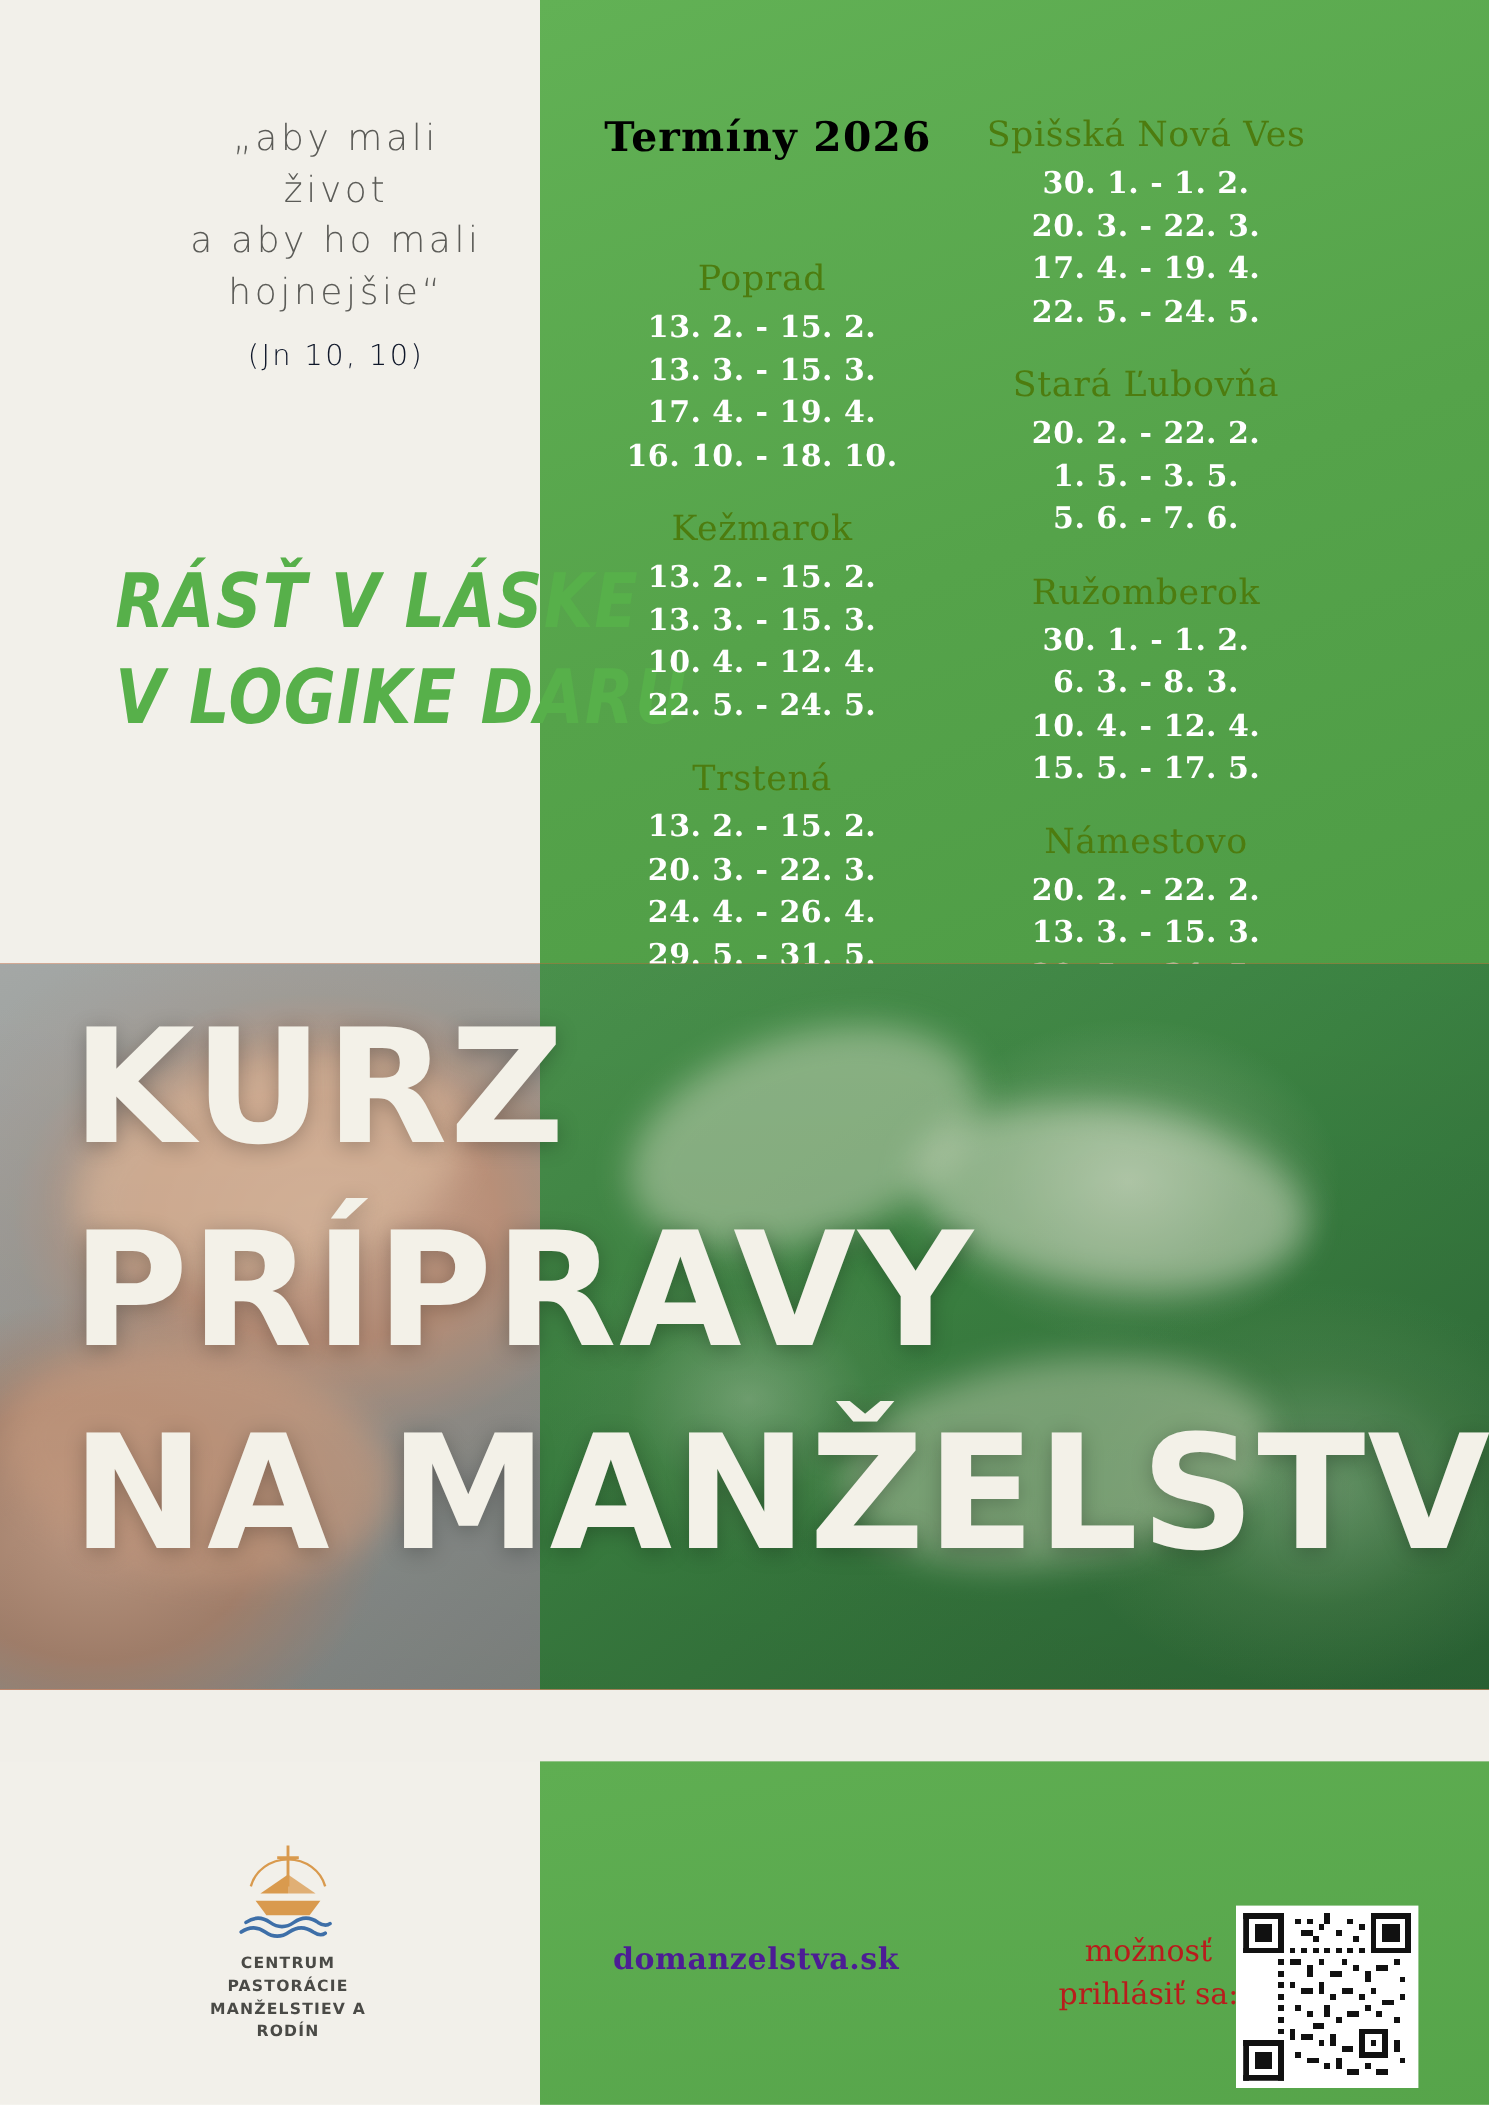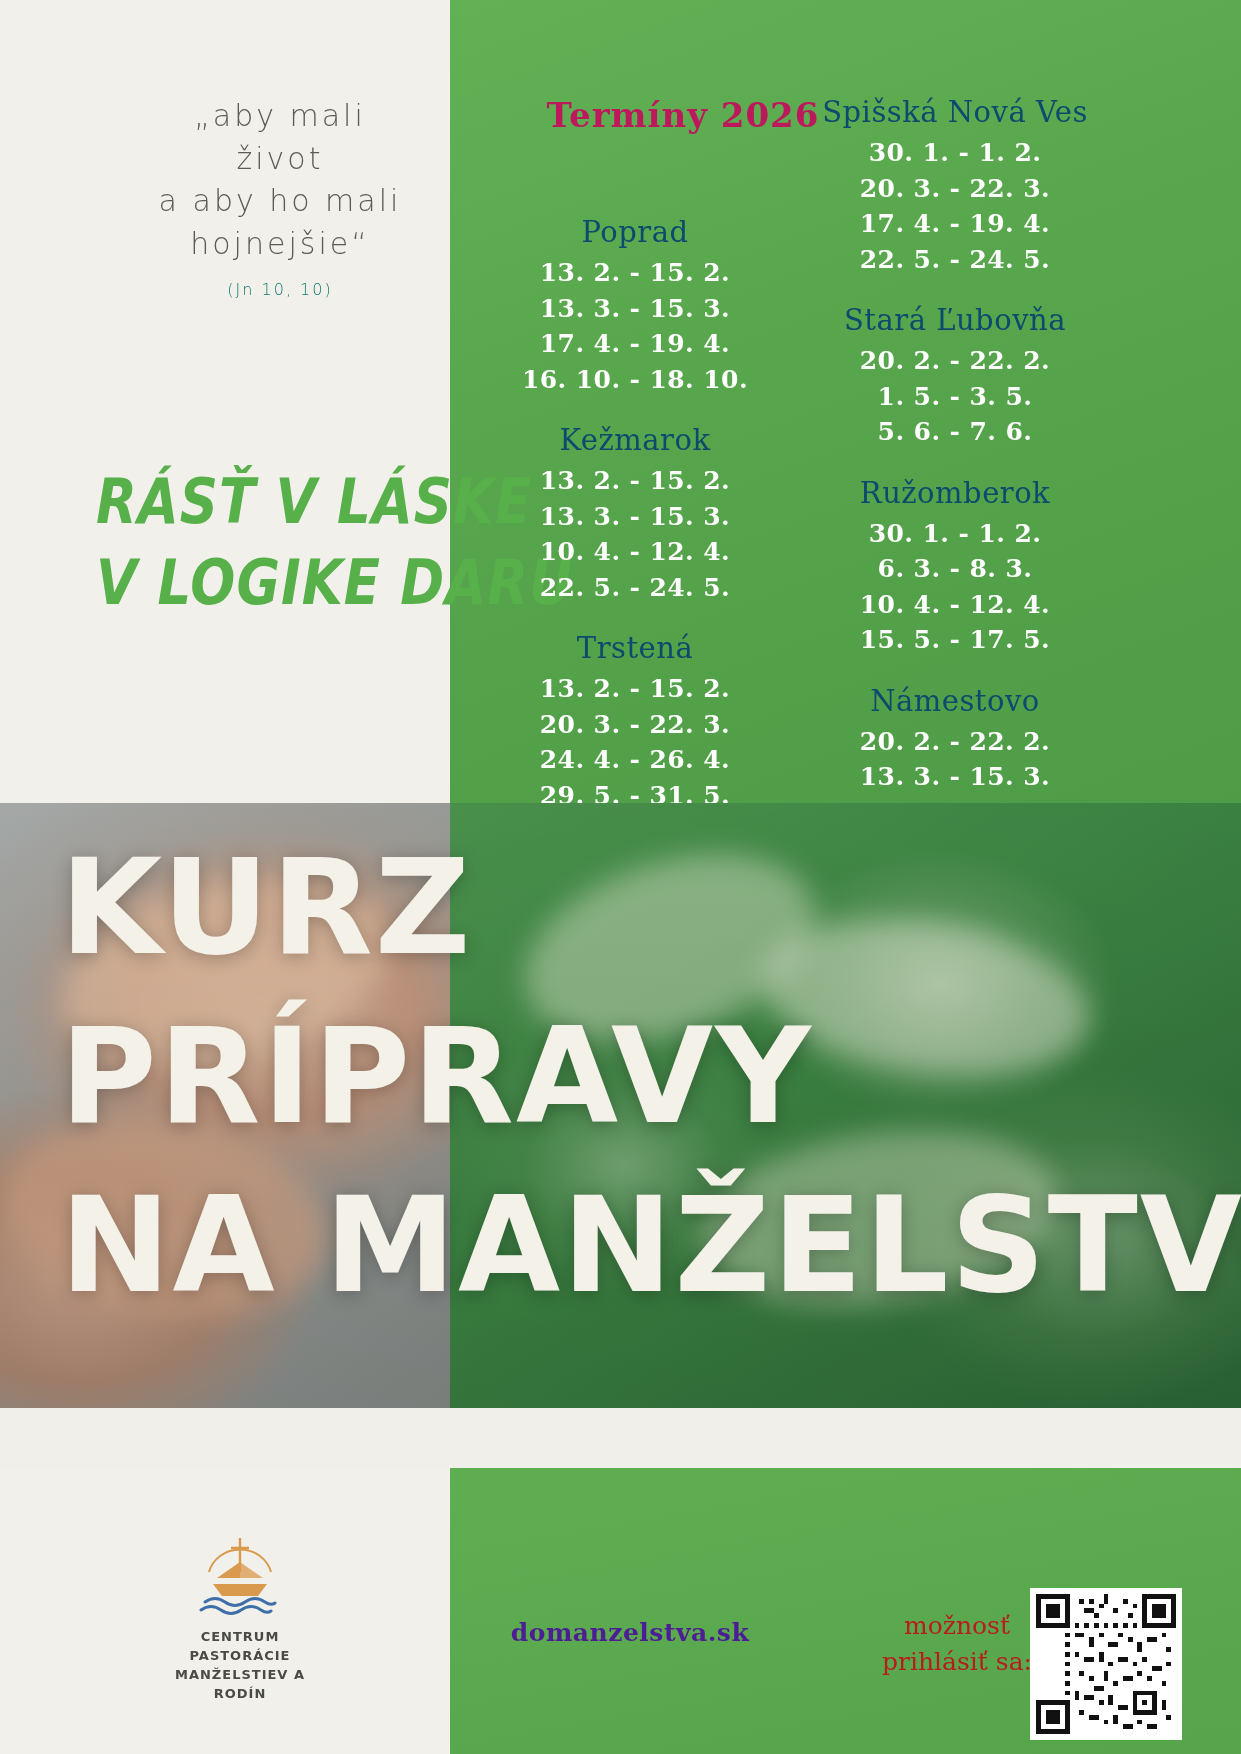--- a/index.html
+++ b/index.html
@@ -53,23 +53,23 @@
     font-size: 30px;
     line-height: 1.42;
     letter-spacing: 3px;
     font-family: "DejaVu Sans", sans-serif;
     font-weight: 300;
   }
   .quote-line { display: block; white-space: pre; }
   .quote-ref {
     display: block;
     margin-top: 14px;
-    font-size: 16px;
+    font-size: 24px;
     letter-spacing: 2px;
-    color: #0f766e;
+    color: #0f172a;
   }
 
   
   .headline-green {
     position: absolute;
     left: 96px;
     top: 462px;
     width: 350px;
     color: #57b04a;
     font-family: "DejaVu Sans", sans-serif;
@@ -84,43 +84,42 @@
   }
   .headline-green span { display: block; white-space: nowrap; }
 
   
   .terms-title {
     position: absolute;
     left: 450px;
     top: 95px;
     width: 380px;
     text-align: center;
-    color: #be185d;
+    color: #000000;
     font-family: "DejaVu Serif", serif;
     font-weight: bold;
     font-size: 34px;
     letter-spacing: 1px;
-    margin-left: 43px;
   }
   .col {
     position: absolute;
     width: 330px;
     text-align: center;
     color: #ffffff;
   }
   .col-left { left: 470px; top: 215px; }
   .col-right { left: 790px; top: 95px; }
 
   .city-block { margin-bottom: 26px; }
   .city-name {
     font-family: "DejaVu Serif", serif;
     font-size: 29px;
     letter-spacing: 0.5px;
     margin-bottom: 6px;
-    color: #0c4a6e;
+    color: #4d7c0f;
     font-weight: normal;
   }
   .city-date {
     font-family: "DejaVu Serif", serif;
     font-weight: bold;
     font-size: 25px;
     line-height: 1.42;
     letter-spacing: 0.4px;
     color: #ffffff;
   }

